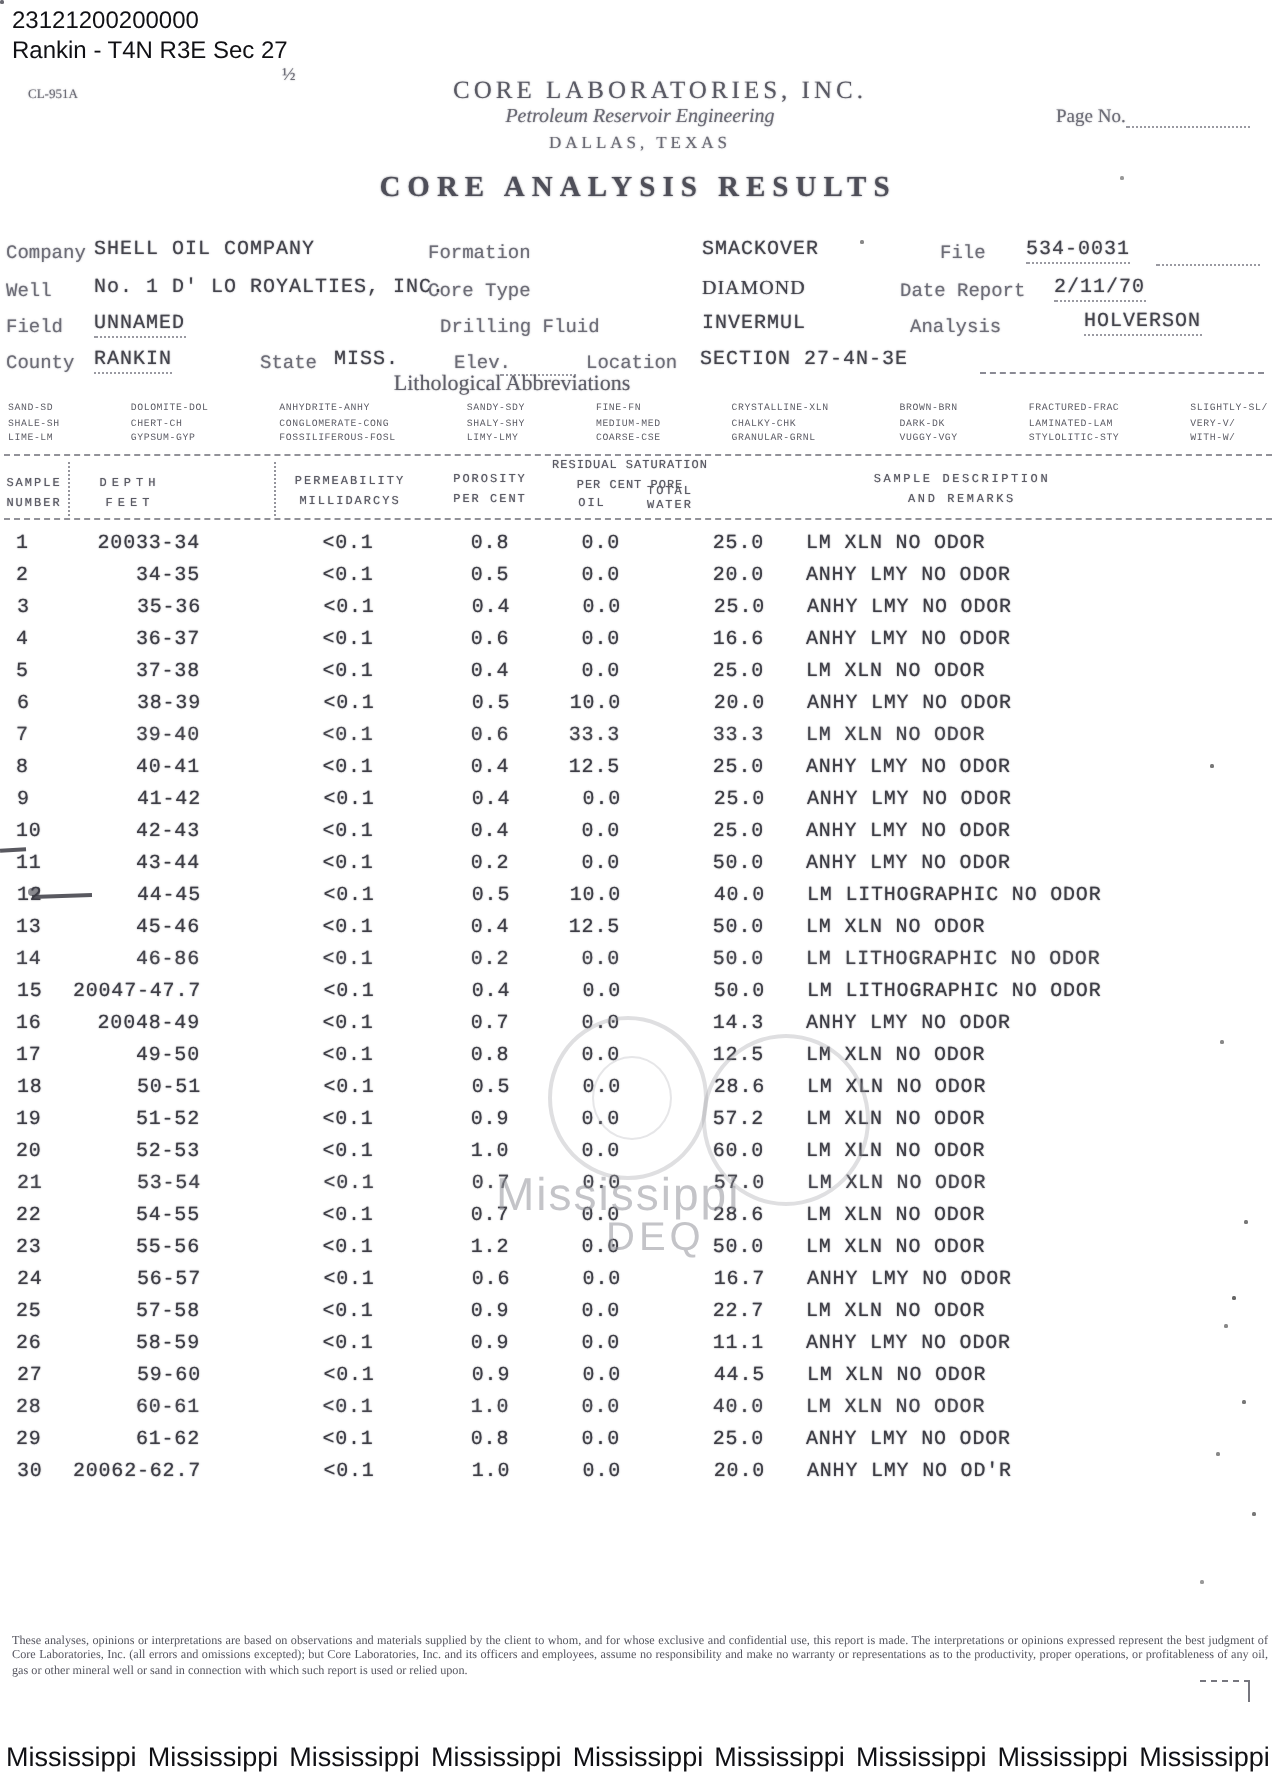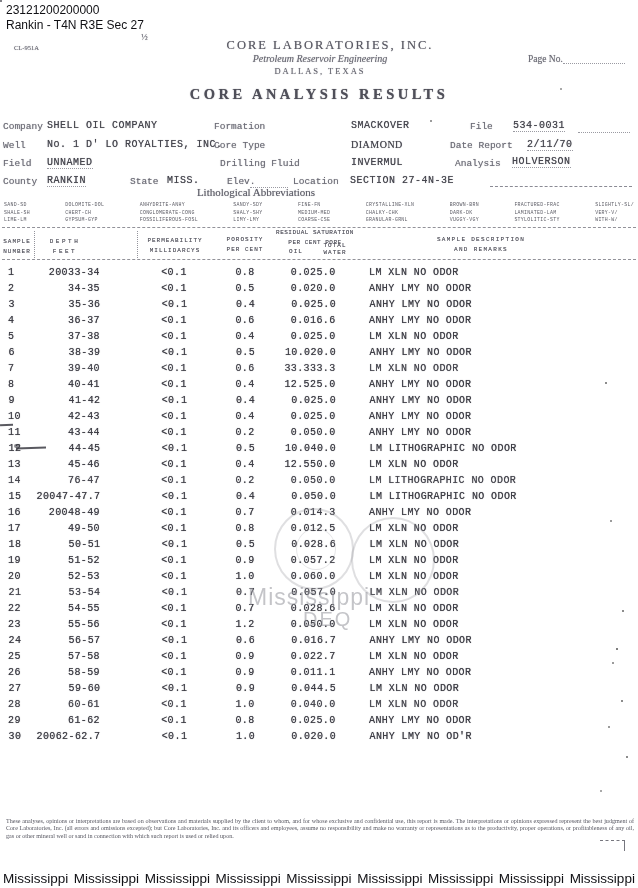--- a/index.html
+++ b/index.html
@@ -35,21 +35,21 @@
   .trow{display:flex;height:16px;align-items:center;font-size:10px;letter-spacing:.4px;
         font-family:"Liberation Mono","DejaVu Sans Mono",monospace;color:#3e3e46;
         text-shadow:0 0 .7px rgba(62,62,70,.85);white-space:nowrap;}
   .trow:nth-child(3n){transform:translateX(.5px);}
   .trow:nth-child(7n){color:#47474f;}
   .c-num{width:26px;padding-left:8px;box-sizing:border-box;}
   .c-depth{width:74px;text-align:right;}
   .c-perm{width:48px;margin-left:50px;text-align:center;}
   .c-por{width:50px;margin-left:22px;text-align:center;}
   .c-oil{width:40px;text-align:right;}
-  .c-wat{width:38px;text-align:left;}
+  .c-wat{width:38px;text-align:right;margin-left:34px;}
   .c-desc{padding-left:21px;}
   
   .wm{position:absolute;pointer-events:none;}
   .wm-ring{position:absolute;border:2.5px solid #9b9ca3;border-radius:50%;opacity:.32;}
   .wm-word{position:absolute;font-family:"Liberation Sans",sans-serif;color:#94959c;opacity:.55;}
   
   .footnote{position:absolute;left:27px;top:757px;font-size:10px;letter-spacing:.9px;
             font-family:"Liberation Mono","DejaVu Sans Mono",monospace;color:#45454d;
             text-shadow:0 0 .8px rgba(70,70,80,.85);}
   .disc{position:absolute;left:6px;top:818px;width:628px;font-size:6.1px;line-height:7.3px;
@@ -100,21 +100,21 @@
     <span class="abs pre flabel" style="left:214px;top:140px;">Core Type</span>
     <span class="abs scan fval" style="left:351px;top:139px;font-family:Liberation Serif, serif;">DIAMOND</span>
     <span class="abs pre flabel" style="left:450px;top:140px;">Date Report</span>
     <span class="abs scan fval" style="left:527px;top:139px;border-bottom:1px dotted #9a9aa2;">2/11/70</span>
 
     <span class="abs pre flabel" style="left:3px;top:158px;">Field</span>
     <span class="abs scan fval" style="left:47px;top:157px;border-bottom:1px dotted #9a9aa2;">UNNAMED</span>
     <span class="abs pre flabel" style="left:220px;top:158px;">Drilling Fluid</span>
     <span class="abs scan fval" style="left:351px;top:157px;">INVERMUL</span>
     <span class="abs pre flabel" style="left:455px;top:158px;">Analysis</span>
-    <span class="abs scan fval" style="left:512px;top:156px;border-bottom:1px dotted #9a9aa2;text-align:right;">HOLVERSON</span>
+    <span class="abs scan fval" style="left:542px;top:156px;border-bottom:1px dotted #9a9aa2;text-align:right;">HOLVERSON</span>
 
     <span class="abs pre flabel" style="left:3px;top:176px;">County</span>
     <span class="abs scan fval" style="left:47px;top:175px;border-bottom:1px dotted #9a9aa2;">RANKIN</span>
     <span class="abs pre flabel" style="left:130px;top:176px;">State</span>
     <span class="abs scan fval" style="left:167px;top:175px;">MISS.</span>
     <span class="abs pre flabel" style="left:227px;top:176px;">Elev.</span>
     <span class="abs dotted" style="left:250px;top:176px;width:38px;"></span>
     <span class="abs pre flabel" style="left:293px;top:176px;">Location</span>
     <span class="abs scan fval" style="left:350px;top:175px;">SECTION 27-4N-3E</span>
     <span class="abs" style="left:490px;top:176px;width:142px;border-bottom:1.2px dashed #8a8a94;height:10px;"></span>
@@ -320,21 +320,21 @@
         <span class="cell c-num">13</span>
         <span class="cell c-depth">45-46</span>
         <span class="cell c-perm">&lt;0.1</span>
         <span class="cell c-por">0.4</span>
         <span class="cell c-oil">12.5</span>
         <span class="cell c-wat">50.0</span>
         <span class="cell c-desc">LM XLN NO ODOR</span>
       </div>
       <div class="trow">
         <span class="cell c-num">14</span>
-        <span class="cell c-depth">76-47</span>
+        <span class="cell c-depth">46-86</span>
         <span class="cell c-perm">&lt;0.1</span>
         <span class="cell c-por">0.2</span>
         <span class="cell c-oil">0.0</span>
         <span class="cell c-wat">50.0</span>
         <span class="cell c-desc">LM LITHOGRAPHIC NO ODOR</span>
       </div>
       <div class="trow">
         <span class="cell c-num">15</span>
         <span class="cell c-depth">20047-47.7</span>
         <span class="cell c-perm">&lt;0.1</span>

